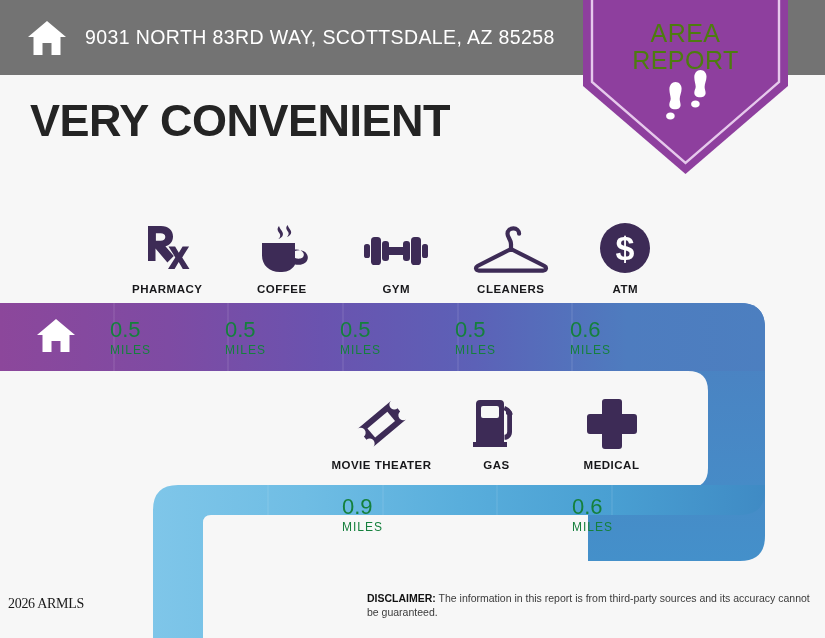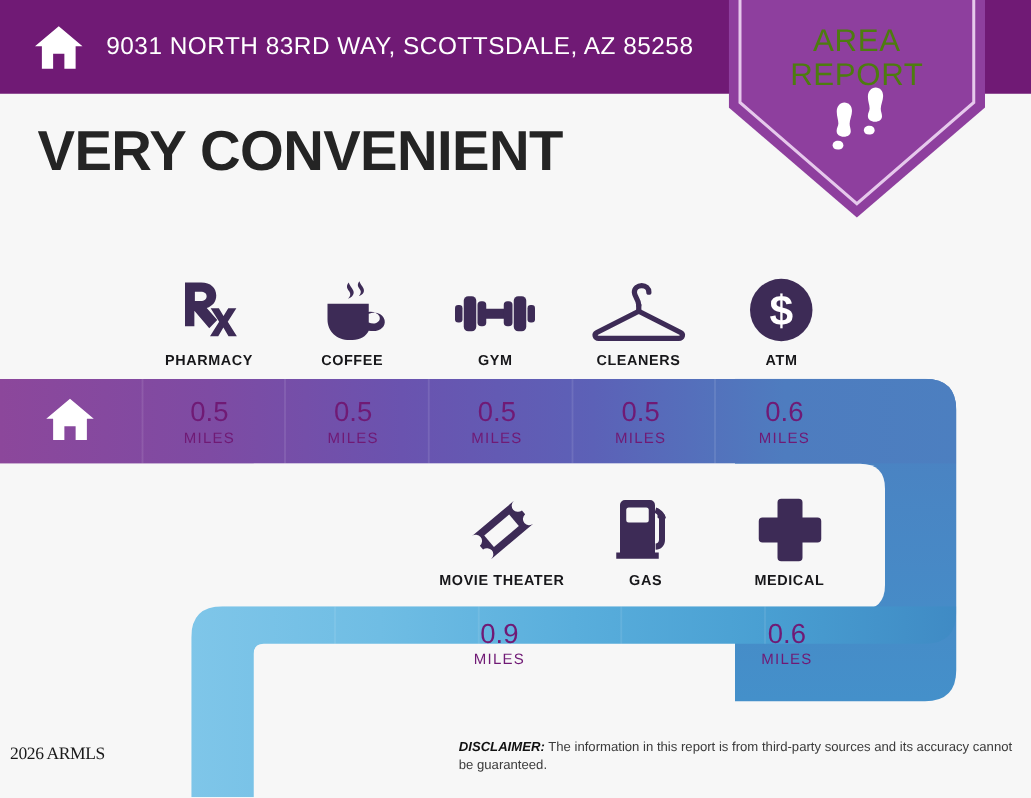--- a/index.html
+++ b/index.html
@@ -8,21 +8,21 @@
     background:#f7f7f7;
     font-family:"Liberation Sans",sans-serif;
     overflow:hidden;
     position:relative;
   }
   #page{position:absolute;inset:0;overflow:hidden;background:#f7f7f7;}
 
   
   .header{
     position:absolute;left:0;top:0;width:825px;height:75px;
-    background:#701a75;
+    background:#737373;
   }
   .header-inner{
     display:flex;align-items:center;height:75px;padding-left:27px;box-sizing:border-box;
   }
   .home-badge-icon{width:40px;height:38px;flex:0 0 auto;}
   .header-address{
     margin-left:18px;color:#ffffff;font-size:19.5px;letter-spacing:.4px;
     font-weight:400;white-space:nowrap;
   }
 
@@ -51,48 +51,48 @@
   
   .icon-row{position:absolute;display:flex;}
   .icon-cell{display:flex;flex-direction:column;align-items:center;justify-content:flex-end;}
   .icon-glyph{height:52px;display:flex;align-items:flex-end;justify-content:center;}
   .icon-label{
     margin-top:9px;font-size:11.5px;font-weight:bold;color:#17171a;letter-spacing:.5px;
   }
 
   #icon-row-1{left:110px;top:222px;width:604px;}
   #icon-row-1 .icon-cell{width:114.5px;}
-  #icon-row-2{left:344px;top:398px;width:346px;}
+  #icon-row-2{left:324px;top:398px;width:346px;}
   #icon-row-2 .icon-cell{width:115px;}
 
   
   .snake{position:absolute;left:0;top:303px;width:825px;height:335px;}
   .snake svg{display:block;}
 
   
-  .dist{position:absolute;text-align:center;color:#701a75;}
+  .dist{position:absolute;color:#15803d;}
   .dist .val{font-size:22px;line-height:24px;font-weight:400;}
   .dist .unit{font-size:12px;letter-spacing:1px;margin-top:1px;}
 
   
   .footer-logo{
     position:absolute;left:12px;top:588px;display:flex;align-items:center;
     z-index:7;
   }
   .lr-house{width:26px;height:26px;flex:0 0 auto;}
   .lr-text{font-size:19px;color:#4a5568;margin-left:2px;letter-spacing:-.2px;}
   .watermark{
     position:absolute;left:8px;top:596px;font-size:14px;color:#1a1a1a;
     letter-spacing:-.3px;z-index:8;font-family:"Liberation Serif",serif;
   }
   .disclaimer{
     position:absolute;left:367px;top:592px;width:450px;
     font-size:10.5px;line-height:13.5px;color:#3b3b3b;z-index:7;
   }
-  .disclaimer b{color:#111;font-style:italic;}
+  .disclaimer b{color:#111;}
 </style>
 </head>
 <body>
 
 <div id="page">
 
   <div class="header">
     <div class="header-inner">
       <span class="home-badge-icon">
         <svg viewBox="0 0 40 38" width="40" height="38">

